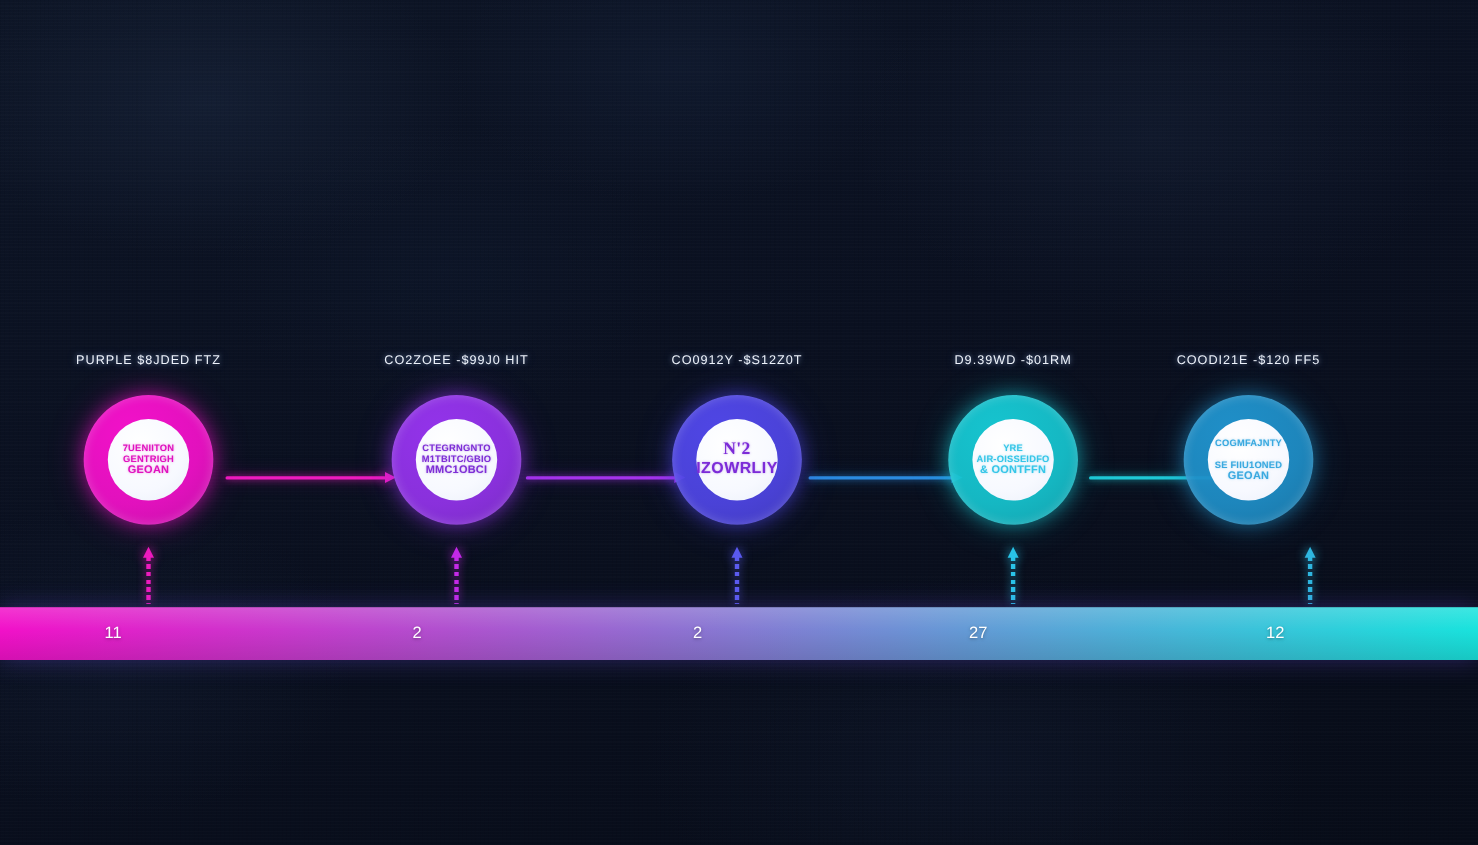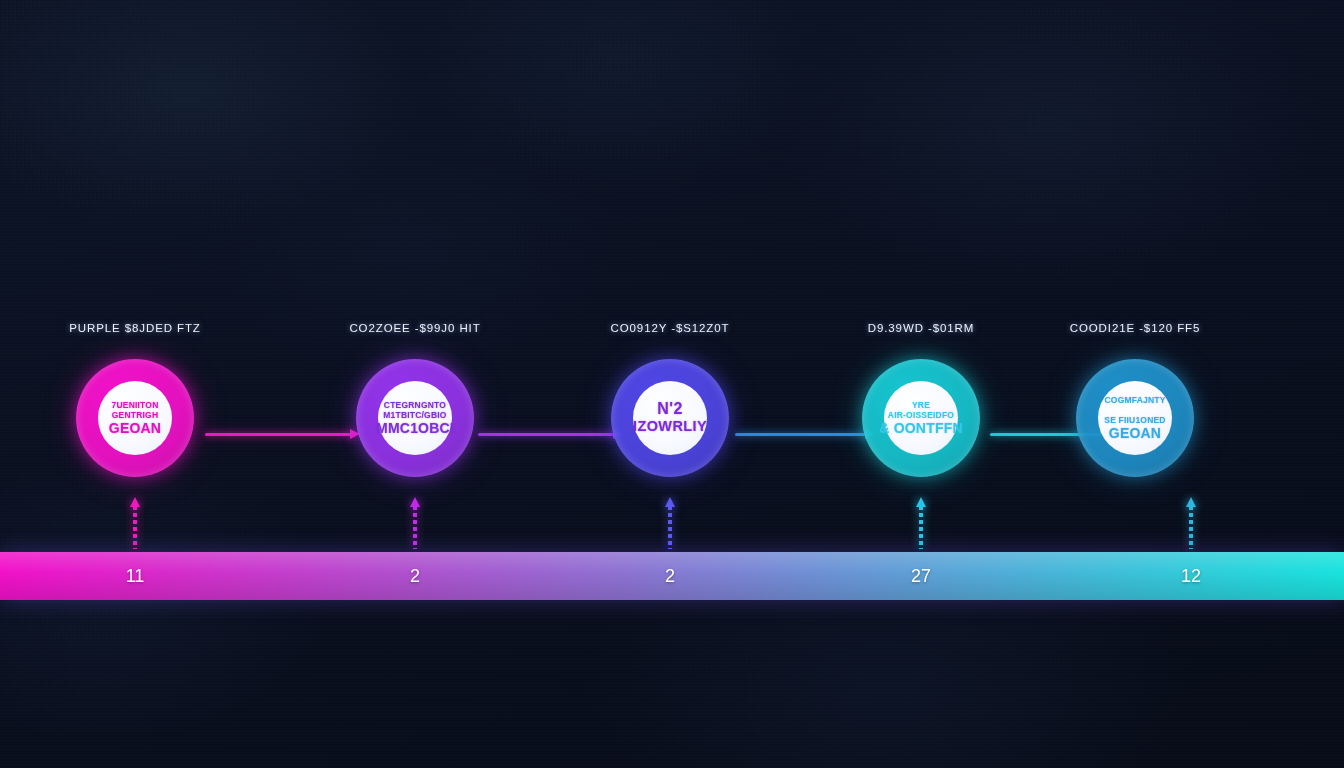--- a/index.html
+++ b/index.html
@@ -88,21 +88,21 @@
   }
   .bubble-inner span {
     display: block;
     font-weight: bold;
     white-space: nowrap;
     filter: blur(0.55px);
     line-height: 1.05;
   }
   .bt-1 { font-size: 8.5px; letter-spacing: 0.2px; }
   .bt-2 { font-size: 8.5px; letter-spacing: 0.2px; }
-  .bt-3 { font-size: 14px; letter-spacing: 0.2px; }
+  .bt-3 { font-size: 10px; letter-spacing: 0.2px; }
   .big .bt-1 { font-size: 16px; letter-spacing: 0.4px; }
   .big .bt-2 { font-size: 14.5px; letter-spacing: 0.4px; }
 
   
   .hconn {
     position: absolute;
     top: 433px;
     height: 3px;
   }
   .hconn .shaft {
@@ -166,22 +166,22 @@
     position:absolute; inset:0;
     background: linear-gradient(180deg, rgba(255,255,255,0.16), rgba(255,255,255,0) 42%, rgba(0,0,0,0.12));
   }
   .tick-num {
     position: absolute;
     top: 552px;
     width: 80px;
     margin-left: -40px;
     height: 36px;
     line-height: 48px;
-    text-align: center;
-    font-size: 18px;
+    text-align: left;
+    font-size: 15px;
     color: #ffffff;
     text-shadow: 0 1px 3px rgba(0,0,0,0.35);
     filter: blur(0.2px);
   }
 </style>
 </head>
 <body>
 
 <div id="canvas"></div>
 
@@ -249,21 +249,21 @@
         </div>
       </div>
     </div>
   </div>
 
   <div class="node big" id="nd2" style="left: 670px;">
     <div class="node-label">CO0912Y -$S12Z0T</div>
     <div class="bubble-wrap">
       <div class="bubble" style="background: radial-gradient(circle at 36% 28%, rgb(79, 70, 229) 0%, rgba(79, 70, 229, 0.93) 58%, rgba(79, 70, 229, 0.8) 100%); box-shadow: rgba(79, 70, 229, 0.55) 0px 0px 16px, rgba(79, 70, 229, 0.28) 0px 0px 34px, rgba(255, 255, 255, 0.22) 0px 0px 10px inset;">
         <div class="bubble-inner">
-          <span class="bt-1" style="color: rgb(124, 43, 216); text-shadow: rgba(124, 43, 216, 0.5) 0px 0px 2px;">N'2</span>
+          <span class="bt-1" style="color: rgb(124, 43, 216); text-shadow: rgba(124, 43, 216, 0.5) 0px 0px 2px; font-family: Liberation Serif, serif;">N'2</span>
           <span class="bt-2" style="color: rgb(124, 43, 216); text-shadow: rgba(124, 43, 216, 0.5) 0px 0px 2px;">IZOWRLIY</span>
         </div>
       </div>
     </div>
   </div>
 
   <div class="node" id="nd3" style="left: 921px;">
     <div class="node-label">D9.39WD -$01RM</div>
     <div class="bubble-wrap">
       <div class="bubble" style="background: radial-gradient(circle at 36% 28%, rgb(22, 196, 207) 0%, rgba(22, 196, 207, 0.93) 58%, rgba(22, 196, 207, 0.8) 100%); box-shadow: rgba(22, 196, 207, 0.55) 0px 0px 16px, rgba(22, 196, 207, 0.28) 0px 0px 34px, rgba(255, 255, 255, 0.22) 0px 0px 10px inset;">

